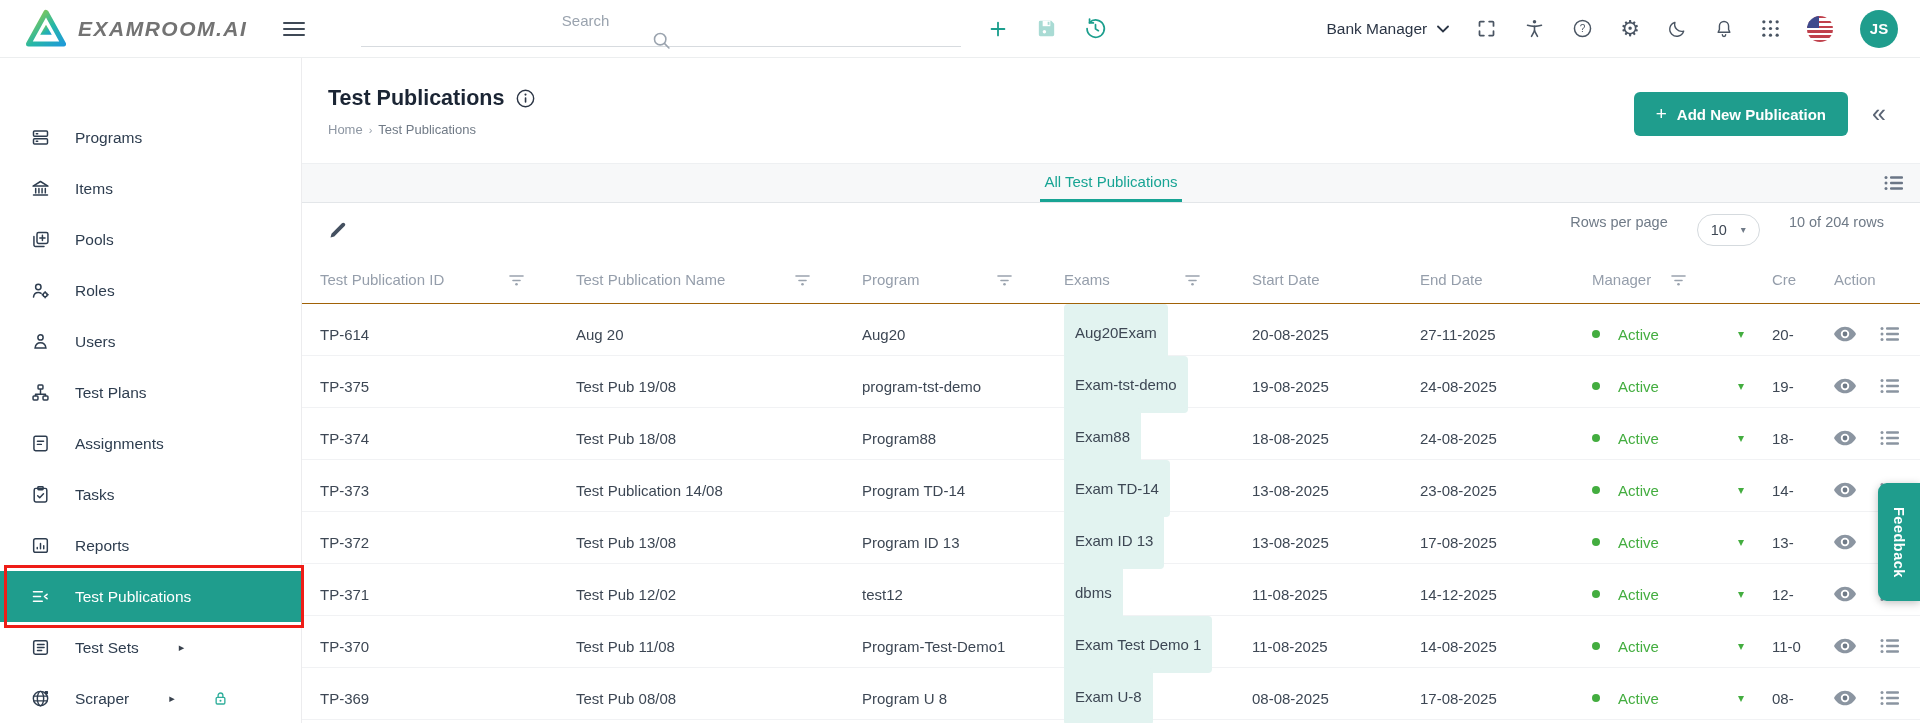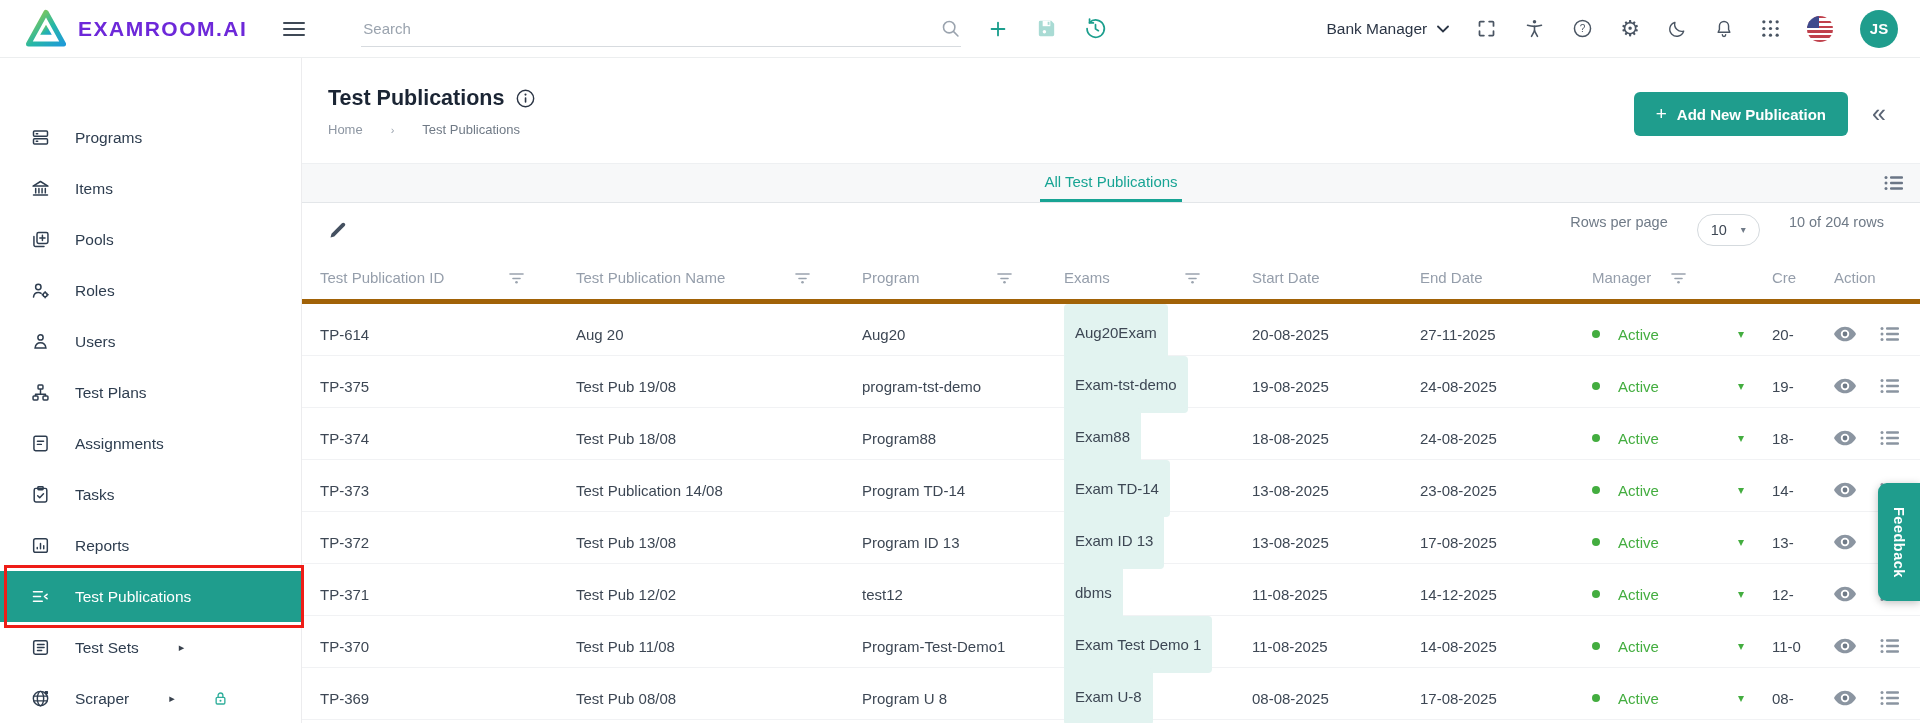--- a/index.html
+++ b/index.html
@@ -7,26 +7,26 @@
   body {
     width:1920px; height:723px; overflow:hidden; position:relative;
     background:#fff; color:#3d4754;
     font-family:"Liberation Sans","DejaVu Sans",sans-serif;
   }
   
   .topbar { position:absolute; top:0; left:0; right:0; height:58px; background:#fff;
     border-bottom:1px solid #eceeef; display:flex; align-items:center;
     padding:0 22px 0 26px; z-index:30; }
   .logo { display:flex; align-items:center; gap:12px; cursor:pointer; }
-  .logo-text { font-size:21px; font-weight:bold; color:#6d28d9; letter-spacing:1.5px; }
+  .logo-text { font-size:21px; font-weight:bold; color:#737373; letter-spacing:1.5px;font-style:italic; }
   .icon-btn { display:inline-flex; align-items:center; justify-content:center;
     background:none; border:none; padding:0; cursor:pointer; }
   .hamburger { margin-left:36px; }
   .search { display:flex; align-items:center; margin-left:56px; width:600px; height:36px;
-    border-bottom:1px solid #d7dbdf; }
+    border-bottom:1px solid #d7dbdf;flex-direction:column; }
   .search input { flex:1; border:none; outline:none; font-size:15px; color:#3d4754;
     background:transparent; font-family:inherit; }
   .search input::placeholder { color:#9aa3ae; }
   .quick { display:flex; align-items:center; gap:26px; margin-left:26px; }
   .tb-right { margin-left:auto; display:flex; align-items:center; gap:27px; }
   .role { display:flex; align-items:center; gap:10px; font-size:15.5px; color:#2b3545; cursor:pointer; }
   .gear-glyph { font-size:22px; color:#4a5563; line-height:1; }
   .flag { width:26px; height:26px; border-radius:50%; overflow:hidden; position:relative;
     background:repeating-linear-gradient(180deg,#c0414c 0 2.4px,#fff 2.4px 4.8px); cursor:pointer; flex:none; }
   .flag::after { content:""; position:absolute; left:0; top:0; width:12px; height:12px; background:#3f4a8c; }
@@ -41,21 +41,21 @@
   .side-item.active { background:#1f9d8d; color:#fff; }
   .red-annotation { position:absolute; left:4px; right:-3px; top:-6px; bottom:-6px;
     border:3px solid #ee1d17; pointer-events:none; z-index:5; }
   .sub-caret { font-size:11px; color:#39424e; margin-left:16px; }
   .lock { margin-left:12px; display:inline-flex; }
   
   .content { position:absolute; left:302px; top:58px; right:0; bottom:0; background:#fff; }
   .page-head { position:relative; height:105px; padding:20px 0 0 26px; }
   .page-title { display:flex; align-items:center; gap:12px; font-size:21.5px; font-weight:700;
     color:#1b2534; margin:8px 0 0; }
-  .breadcrumb { margin-top:11px; font-size:13px; color:#8d96a2; display:flex; align-items:center; gap:28px; }
+  .breadcrumb { margin-top:11px; font-size:13px; color:#8d96a2; display:flex; align-items:center; gap:6px; }
   .breadcrumb .cur { color:#707a86; }
   .breadcrumb .crumb { cursor:pointer; }
   .bc-sep { font-size:11px; color:#9aa3ae; }
   .add-btn { position:absolute; right:72px; top:34px; height:44px; padding:0 22px;
     background:#1f9d8d; color:#fff; border:none; border-radius:6px; font-size:15px; font-weight:600;
     display:flex; align-items:center; gap:10px; cursor:pointer; font-family:inherit; }
   .add-btn .plus { font-size:19px; font-weight:400; }
   .collapse { position:absolute; right:28px; top:42px; font-size:25px; color:#5b6575;
     cursor:pointer; line-height:1; background:none; border:none; font-family:inherit; }
   .tabstrip { position:relative; height:40px; background:#f7f8f9; border-top:1px solid #eef0f2;
@@ -65,21 +65,21 @@
   .toc-btn { position:absolute; right:16px; top:0; height:100%; display:flex; align-items:center; cursor:pointer; }
   .toolbar { height:53px; display:flex; align-items:center; padding:0 36px 0 26px; }
   .edit-icon { cursor:pointer; display:inline-flex; }
   .rpp { margin-left:auto; display:flex; align-items:flex-start; gap:29px; font-size:14.5px; color:#6f7a87; }
   .rpp-select { display:flex; align-items:center; gap:14px; border:1px solid #d5dade;
     border-radius:16px; padding:7px 13px; color:#3d4754; cursor:pointer; background:#fff; }
   .rpp-caret { font-size:10px; color:#6f7a87; }
   
   .thead, .trow { display:grid; grid-template-columns:256px 286px 202px 188px 168px 172px 180px 62px 86px;
     padding-left:18px; align-items:center; }
-  .thead { height:48px; border-bottom:5px solid #a16207; color:#959eab; font-size:15px; }
+  .thead { height:48px; border-bottom:1px solid #a16207; color:#959eab; font-size:15px; }
   .th { display:flex; align-items:center; min-width:0; }
   .th.fil { justify-content:space-between; padding-right:52px; }
   .th.status-h { gap:20px; }
   .trow { height:52px; border-bottom:1px solid #f1f2f4; font-size:15px; color:#3d4754; cursor:default; }
   .td { min-width:0; }
   .chip { background:#e2f3f0; border-radius:4px; padding:20px 11px; font-size:15px;
     color:#3d4754; display:inline-block; max-width:176px; white-space:nowrap; overflow:hidden; }
   .status { display:flex; align-items:center; gap:18px; padding-right:28px; }
   .dot { width:8px; height:8px; border-radius:50%; background:#43ad3f; flex:none; }
   .stxt { color:#43ad3f; }

